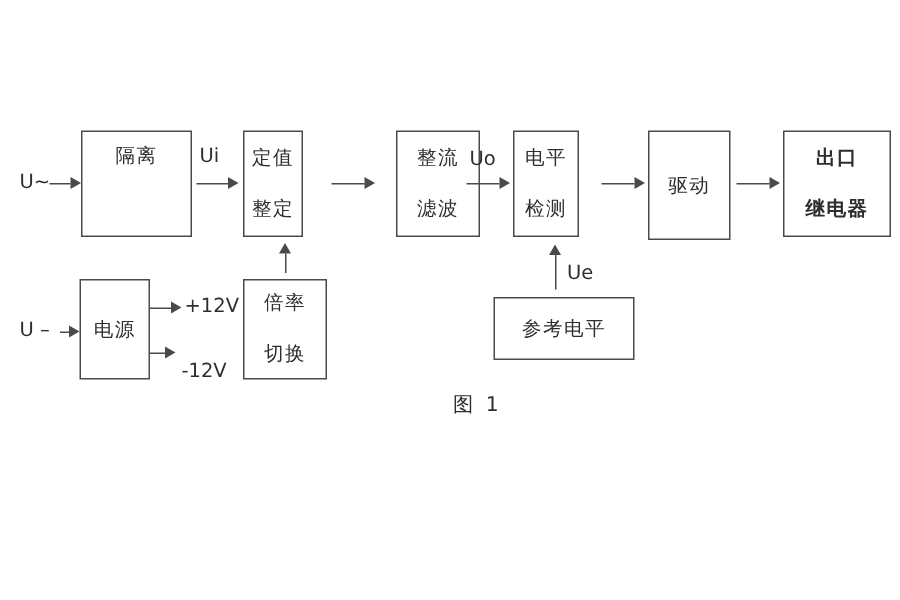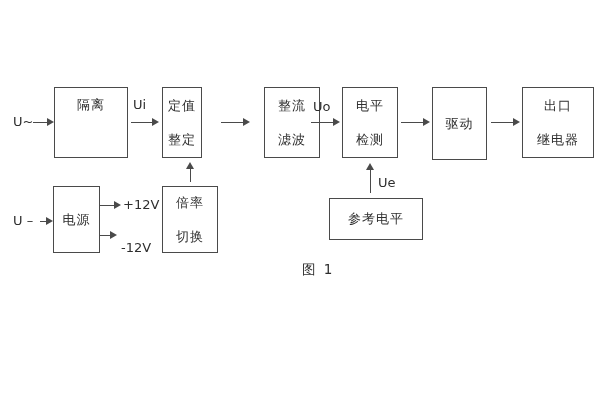--- a/index.html
+++ b/index.html
@@ -81,30 +81,30 @@
   <div class="box two" style="left:162px; top:87px; width:40px; height:71px;">
     <span>定值</span>
     <span>整定</span>
   </div>
 
   <div class="box two" style="left:252px; top:87px; width:56px; height:71px;margin-left:12px;">
     <span>整流</span>
     <span>滤波</span>
   </div>
 
-  <div class="box two" style="left:342px; top:87px; width:56px; height:71px;">
+  <div class="box two" style="left:342px; top:87px; width:44px; height:71px;">
     <span>电平</span>
     <span>检测</span>
   </div>
 
   <div class="box single" style="left:432px; top:87px; width:55px; height:73px;">
     <span>驱动</span>
   </div>
 
-  <div class="box two" style="left:522px; top:87px; width:72px; height:71px;">
+  <div class="box two" style="left:522px; top:87px; width:72px; height:71px;font-weight:bold;">
     <span>出口</span>
     <span>继电器</span>
   </div>
 
   <div class="box two" style="left:162px; top:186px; width:56px; height:67px;">
     <span>倍率</span>
     <span>切换</span>
   </div>
 
   <div class="box single" style="left:53px; top:186px; width:47px; height:67px;">

